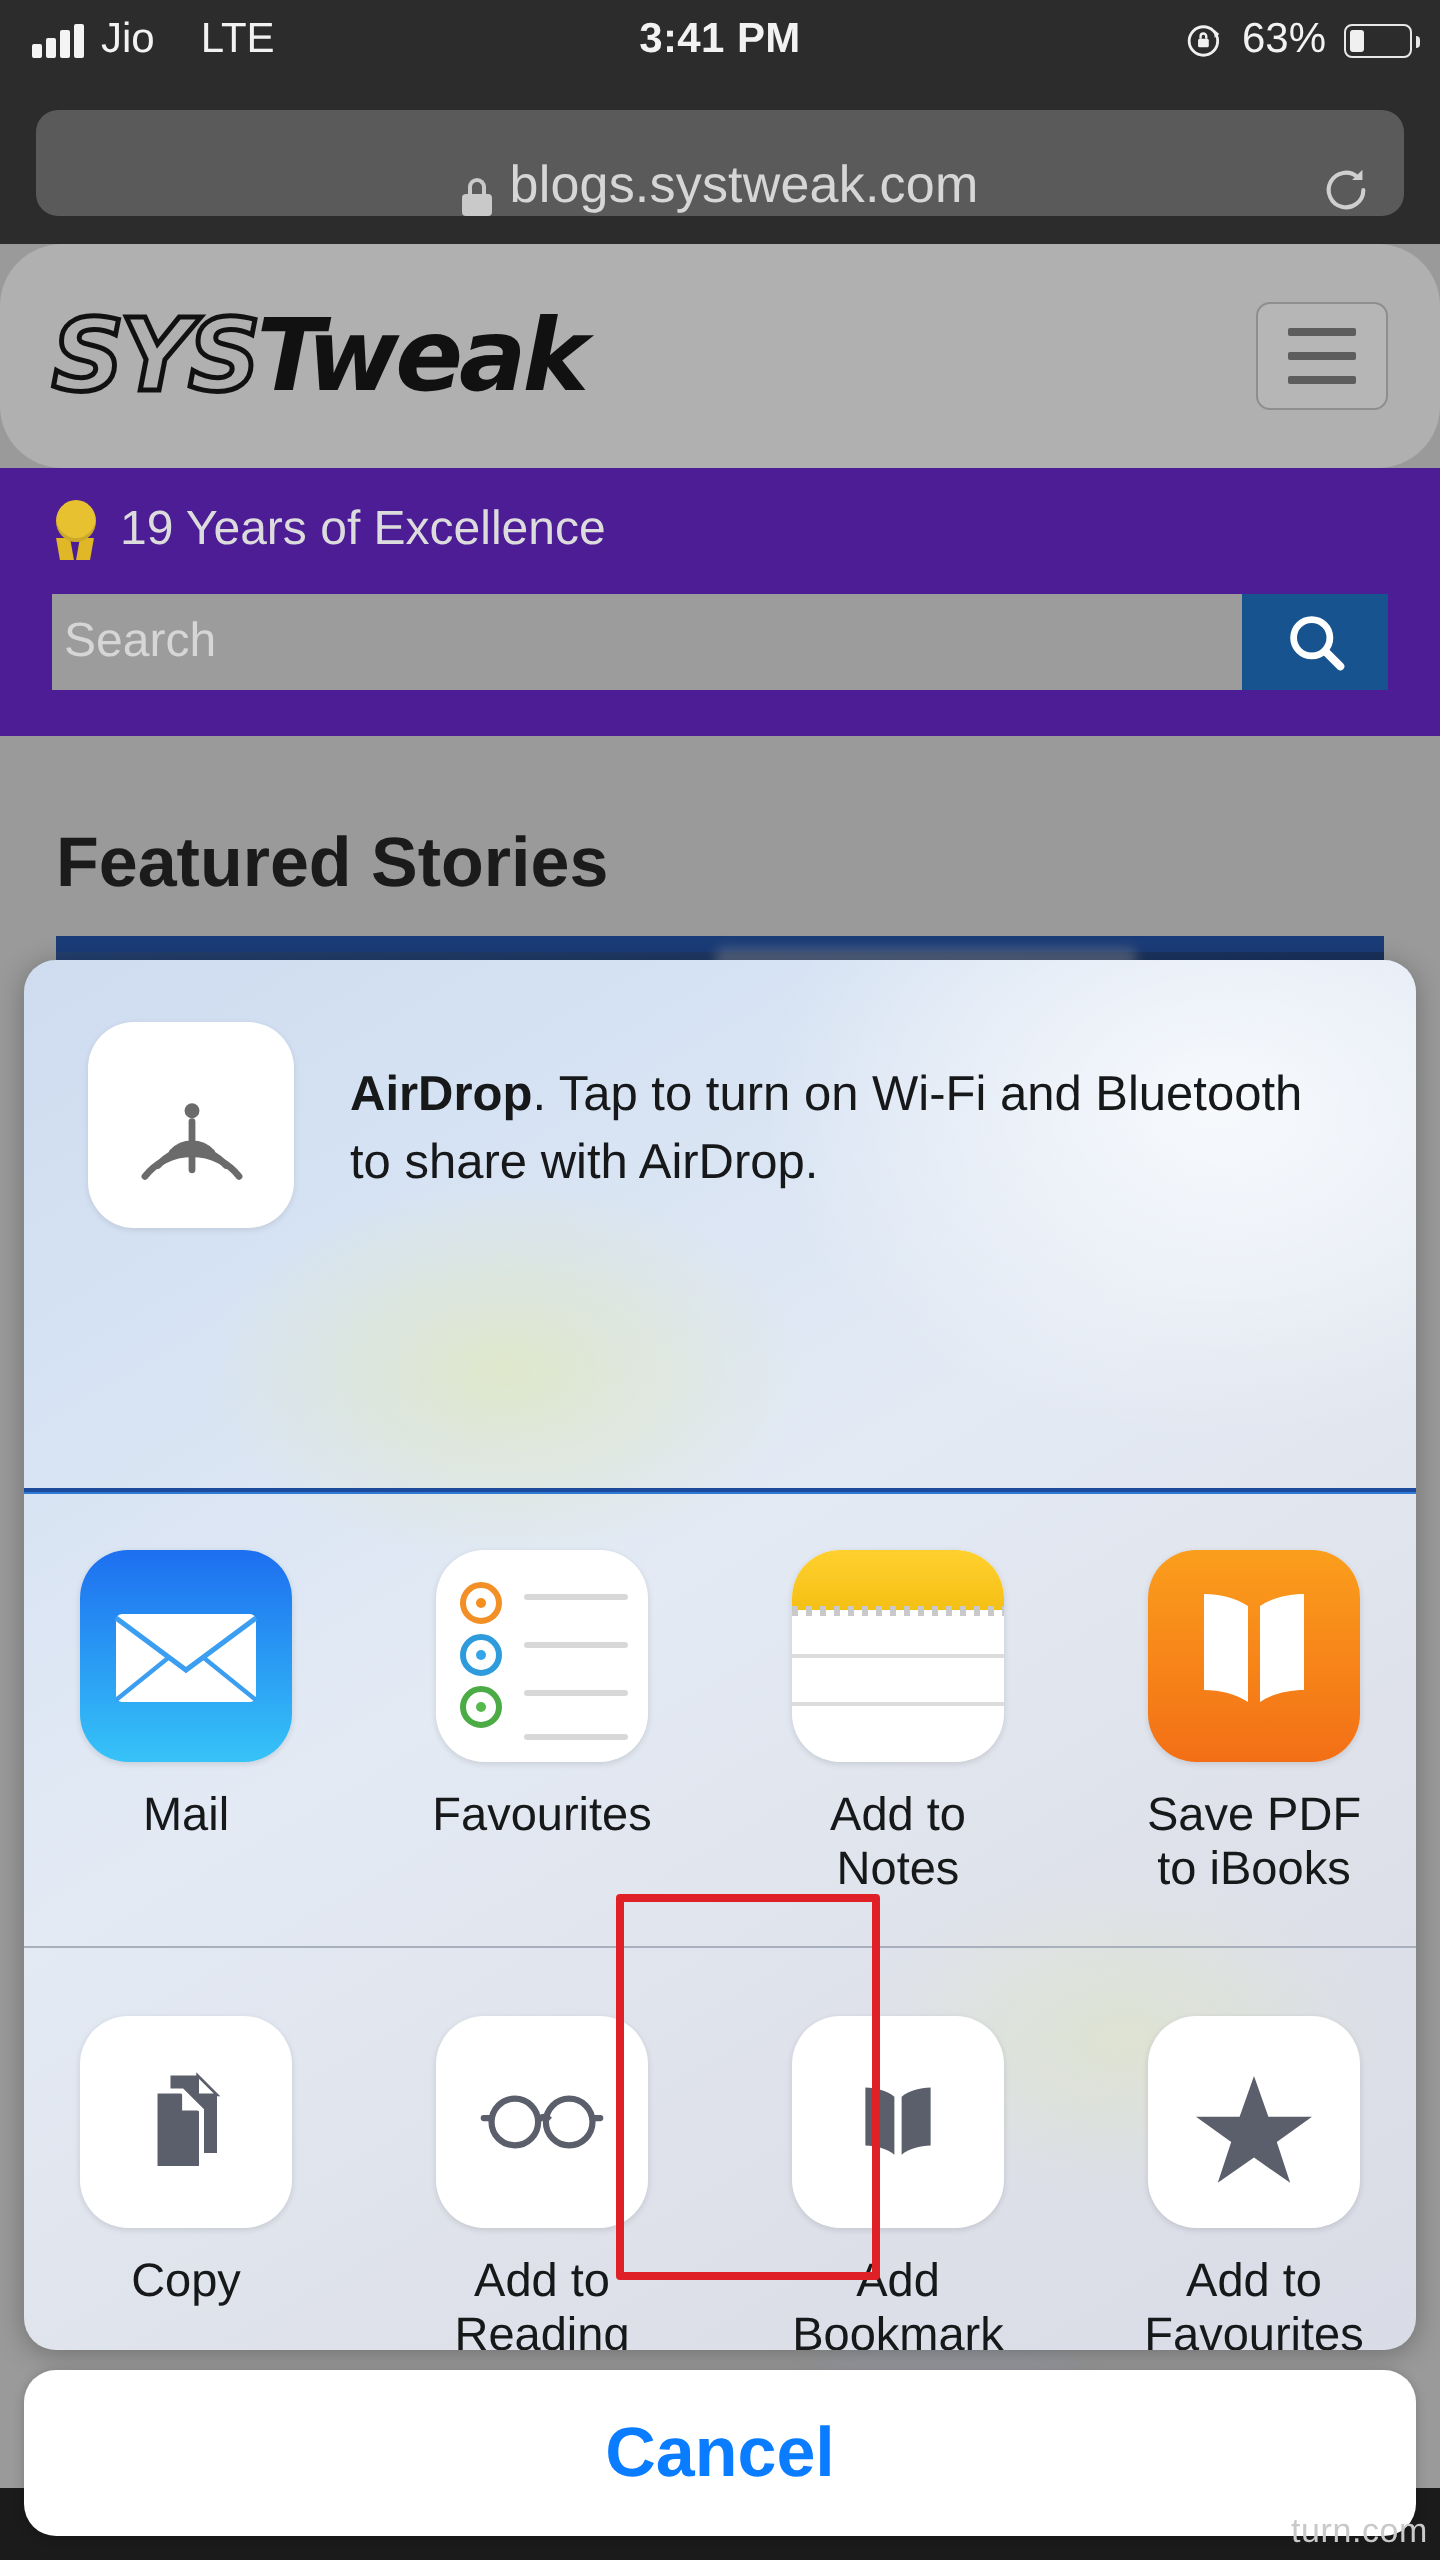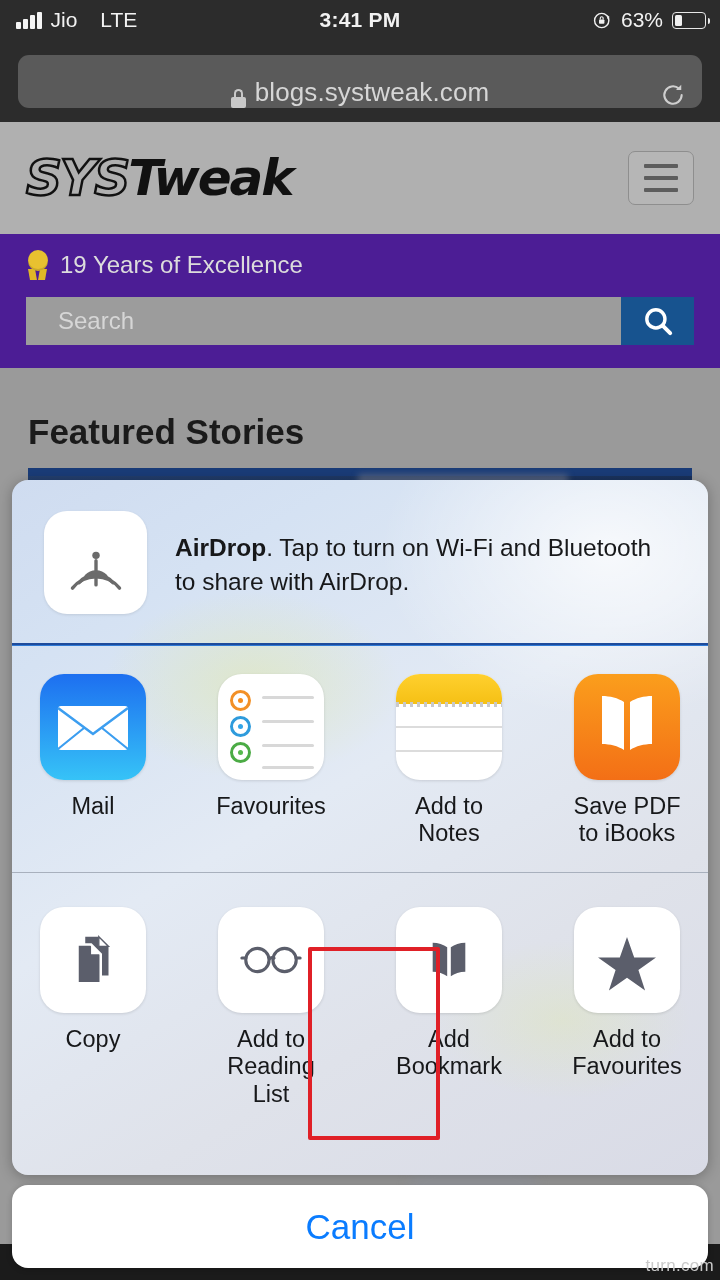--- a/index.html
+++ b/index.html
@@ -63,20 +63,21 @@
   #urltext { color: #d6d6d6; font-size: 26px; letter-spacing: .1px; }
   #reload {
     position: absolute; right: 16px; width: 26px; height: 26px;
   }
 
   
   #siteheader {
     position: absolute; top: 122px; left: 0; width: 720px; height: 112px;
     background: #b0b0b0; display: flex; align-items: center; justify-content: space-between;
     padding: 0 26px;
+    border-radius: 31px;
   }
   #logo {
     font-size: 50px; font-weight: 900; font-style: italic;
     letter-spacing: -2px; line-height: 1; white-space: nowrap;
     font-family: "DejaVu Sans", sans-serif;
   }
   #logo .sys { color: transparent; -webkit-text-stroke: 2.5px #111; }
   #logo .tw { color: #111; }
   #menubtn {
     width: 66px; height: 54px; border: 1.5px solid #8e8e8e; border-radius: 7px;
@@ -94,21 +95,21 @@
   .medal { width: 24px; height: 30px; position: relative; flex: none; }
   .medal .disc { position: absolute; top: 0; left: 2px; width: 20px; height: 21px;
     background: #e8c130; border-radius: 50%; box-shadow: inset 0 -2px 0 rgba(0,0,0,.12); }
   .medal .rib1, .medal .rib2 { position: absolute; bottom: 0; width: 7px; height: 11px; background: #e0b726; }
   .medal .rib1 { left: 3px; transform: skewX(10deg); }
   .medal .rib2 { left: 13px; transform: skewX(-10deg); }
   #excellence span.txt { color: #dcdcdc; font-size: 24px; }
   #searchrow { display: flex; margin-top: 17px; height: 48px; }
   #searchfield {
     flex: 1; background: #9c9c9c; border: none; color: #d4d4d4;
-    font-size: 24px; padding: 0 32px; font-family: "Liberation Sans", sans-serif;
+    font-size: 24px; padding: 0 6px; font-family: "Liberation Sans", sans-serif;
   }
   #searchfield::placeholder { color: #d6d6d6; opacity: 1; }
   #searchbtn {
     width: 73px; background: #17538f; display: flex; align-items: center; justify-content: center;
     border: none;
   }
 
   
   #pagebody { position: absolute; top: 368px; left: 0; width: 720px; height: 912px; background: #9a9a9a; }
   #featured {
@@ -146,21 +147,21 @@
     pointer-events: none;
   }
   #sheet .tintC {
     position: absolute; left: 420px; top: 460px; width: 260px; height: 160px;
     background: radial-gradient(ellipse at center, rgba(223,231,176,.40), rgba(223,231,176,0) 70%);
     pointer-events: none;
   }
 
   
   #airdrop {
-    position: relative; height: 163px; display: flex; align-items: flex-start;
+    position: relative; height: 264px; display: flex; align-items: flex-start;
     padding: 31px 34px 0 32px; gap: 28px;
   }
   #airdrop-icon {
     width: 103px; height: 103px; background: #fff; border-radius: 23px; flex: none;
     display: flex; align-items: center; justify-content: center;
     box-shadow: 0 1px 3px rgba(0,0,0,.10);
   }
   #airdrop-text {
     font-size: 24.5px; line-height: 1.37; color: #17181a; padding-top: 20px;
     max-width: 500px;
@@ -210,21 +211,21 @@
     border: 4px solid #e02027; border-radius: 2px; pointer-events: none; z-index: 6;
   }
 
   
   #cancel {
     position: absolute; left: 12px; top: 1185px; width: 696px; height: 83px;
     background: #fff; border-radius: 16px;
     display: flex; align-items: center; justify-content: center;
     box-shadow: 0 1px 6px rgba(0,0,0,.20);
   }
-  #cancel span { color: #0a7cff; font-size: 35px; font-weight: normal; }
+  #cancel span { color: #0a7cff; font-size: 35px; font-weight: bold; }
 
   #watermark {
     position: absolute; right: 6px; bottom: 4px; color: #c9c9c9;
     font-size: 17px; letter-spacing: .3px; z-index: 20;
   }
   #bottombar { position: absolute; left: 0; bottom: 0; width: 720px; height: 36px; background: #1b1b1b; }
 </style>
 </head>
 <body>
 

